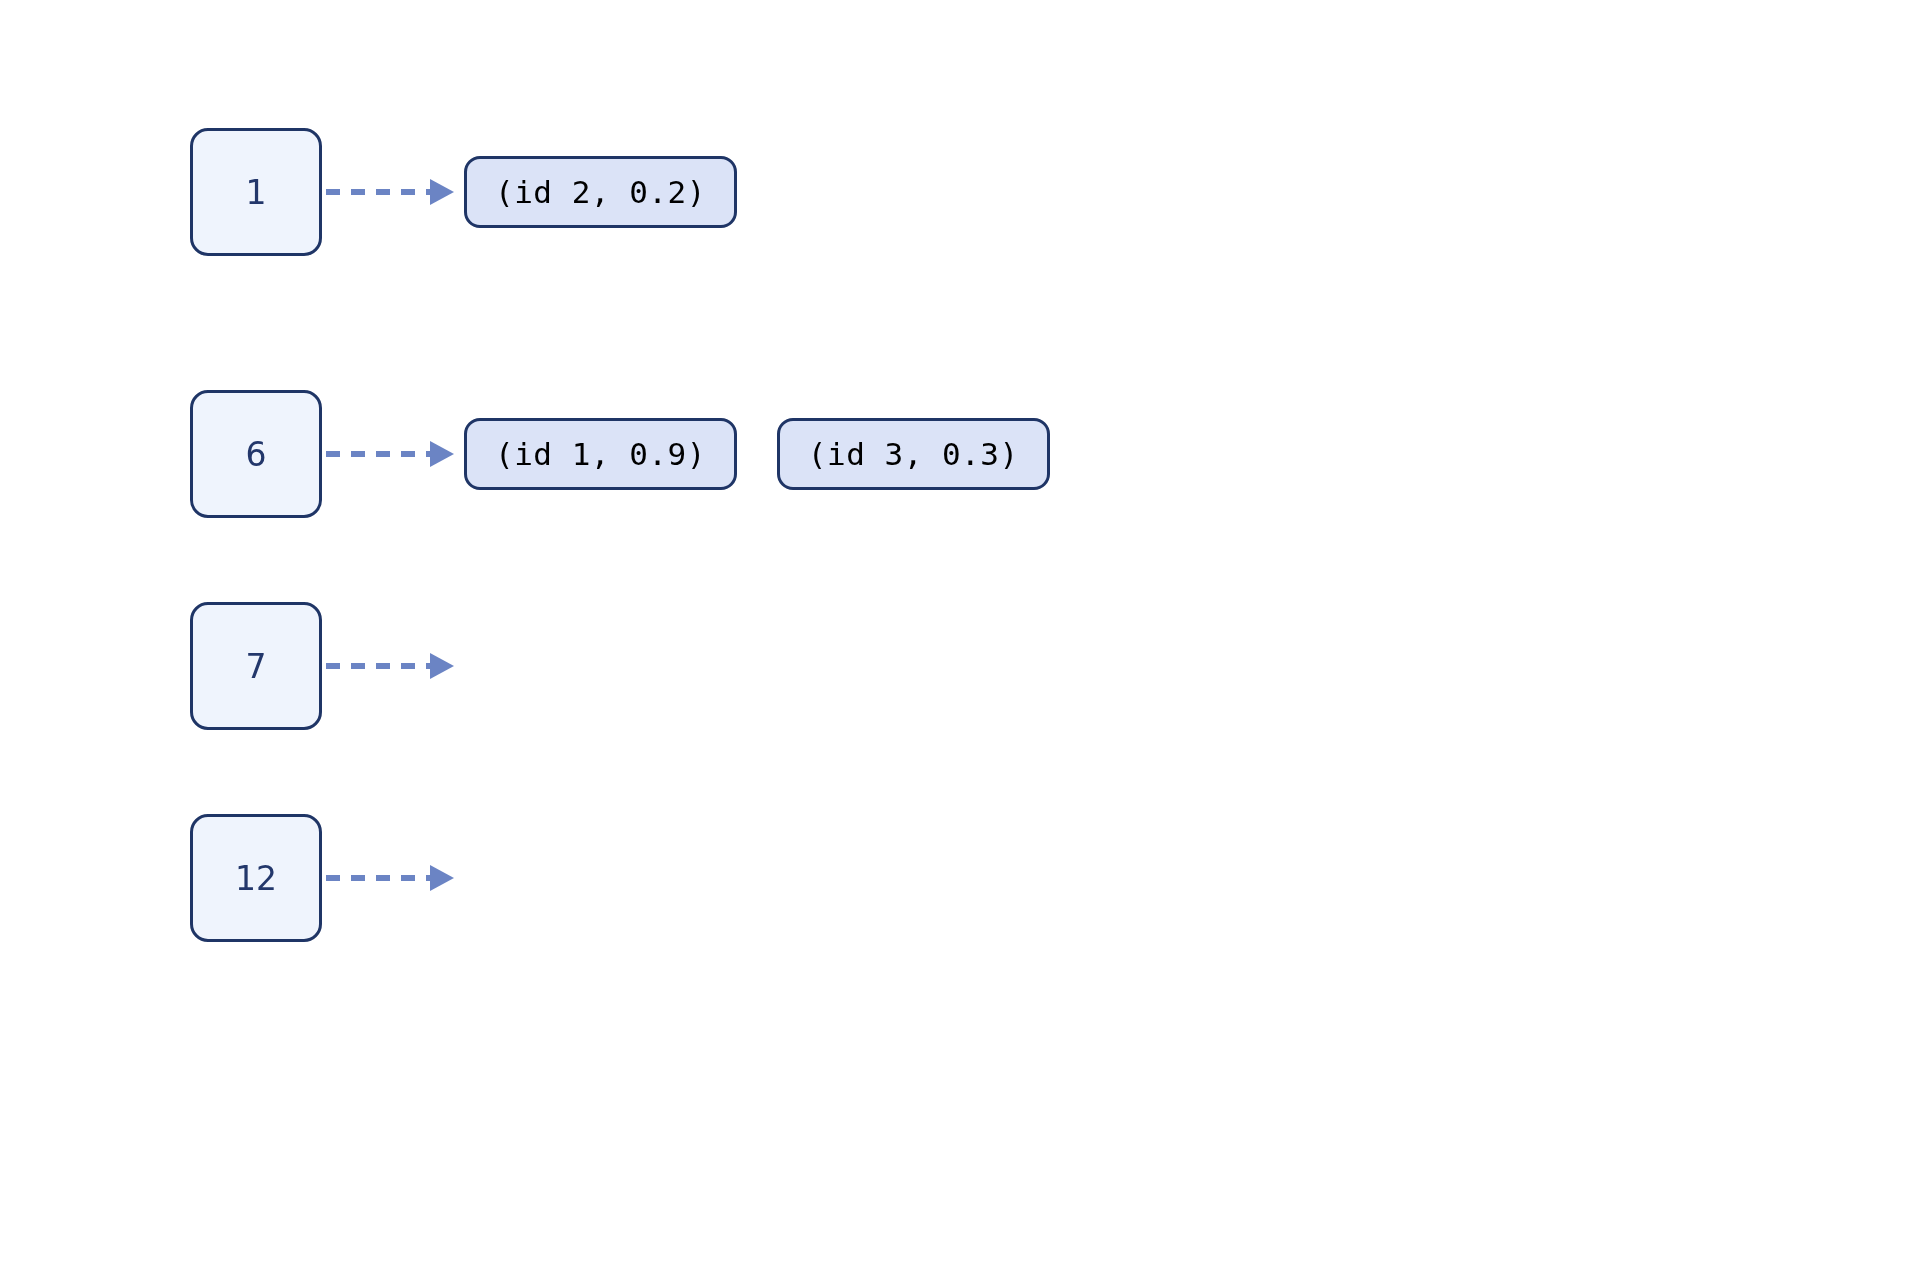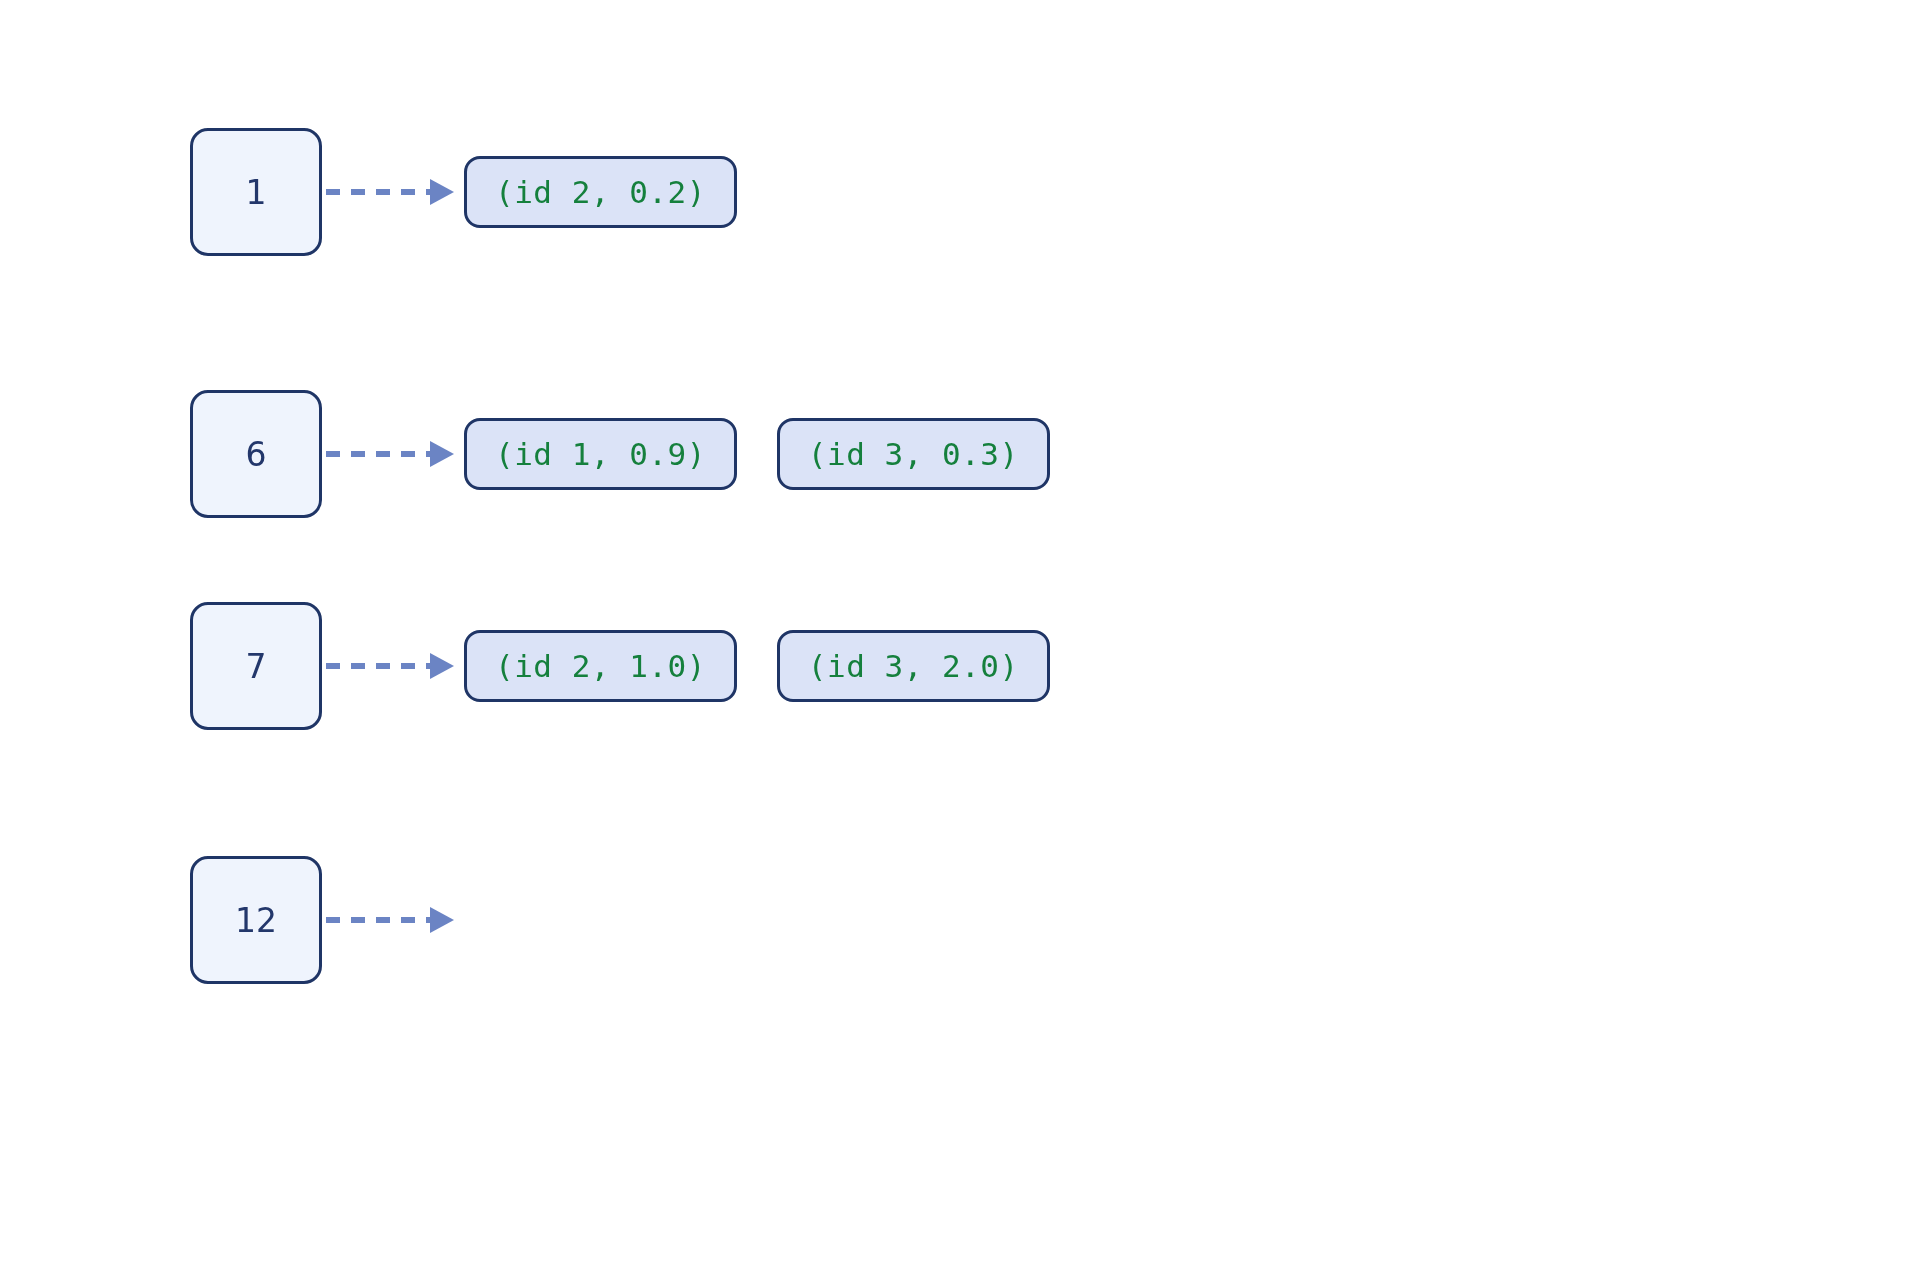--- a/index.html
+++ b/index.html
@@ -65,21 +65,21 @@
   .pill {
     box-sizing: border-box;
     height: 72px;
     padding: 0 28px;
     background: #dbe3f7;
     border: 3px solid #1f3566;
     border-radius: 16px;
     display: flex;
     align-items: center;
     justify-content: center;
-    color: #15803d;
+    color: #000000;
     font-family: "DejaVu Sans Mono", monospace;
     font-size: 31px;
     font-weight: 400;
     letter-spacing: 0.5px;
     white-space: pre;
     line-height: 1;
   }
 </style>
 </head>
 <body>
@@ -105,26 +105,22 @@
         <div class="pill">(id 1, 0.9)</div>
         <div class="pill">(id 3, 0.3)</div>
       </div>
     </div>
     <div class="row" style="top: 602px;">
       <div class="node-box">7</div>
       <svg class="arrow" viewBox="0 0 142 40" width="142" height="40">
         <line x1="4" y1="20" x2="108" y2="20" stroke="#6b84c4" stroke-width="6" stroke-dasharray="14 11"></line>
         <path d="M108 7 L132 20 L108 33 Z" fill="#6b84c4"></path>
       </svg>
-      <div class="pill-group">
-        <div class="pill">(id 2, 1.0)</div>
-        <div class="pill">(id 3, 2.0)</div>
-      </div>
     </div>
-    <div class="row" style="top: 856px;">
+    <div class="row" style="top: 814px;">
       <div class="node-box">12</div>
       <svg class="arrow" viewBox="0 0 142 40" width="142" height="40">
         <line x1="4" y1="20" x2="108" y2="20" stroke="#6b84c4" stroke-width="6" stroke-dasharray="14 11"></line>
         <path d="M108 7 L132 20 L108 33 Z" fill="#6b84c4"></path>
       </svg>
       <div class="pill-group">
       </div>
     </div>
   </div>
 

